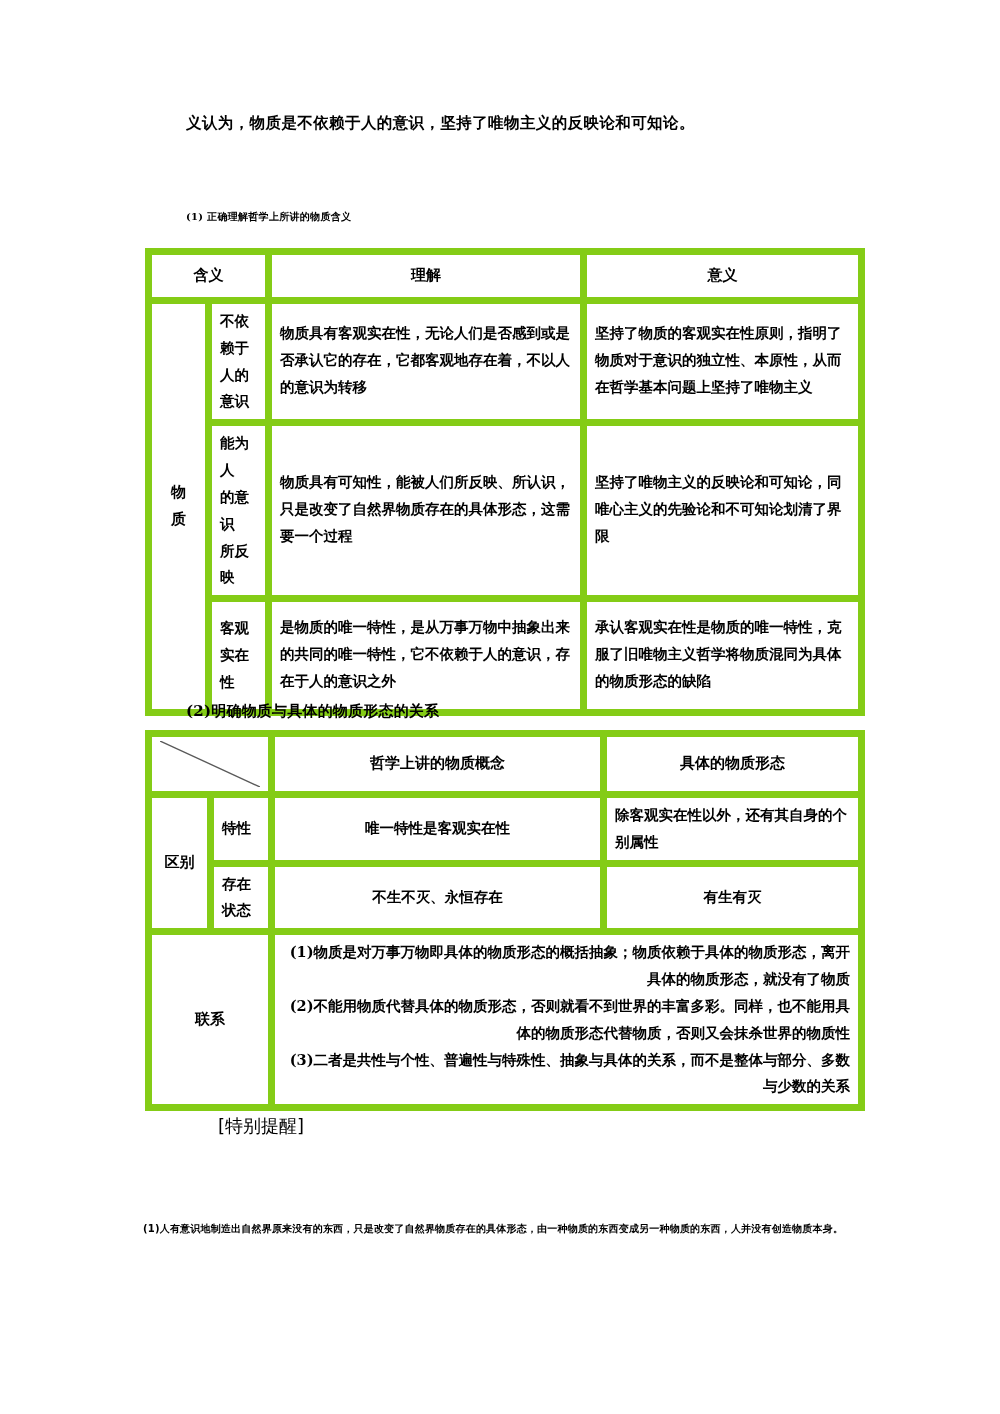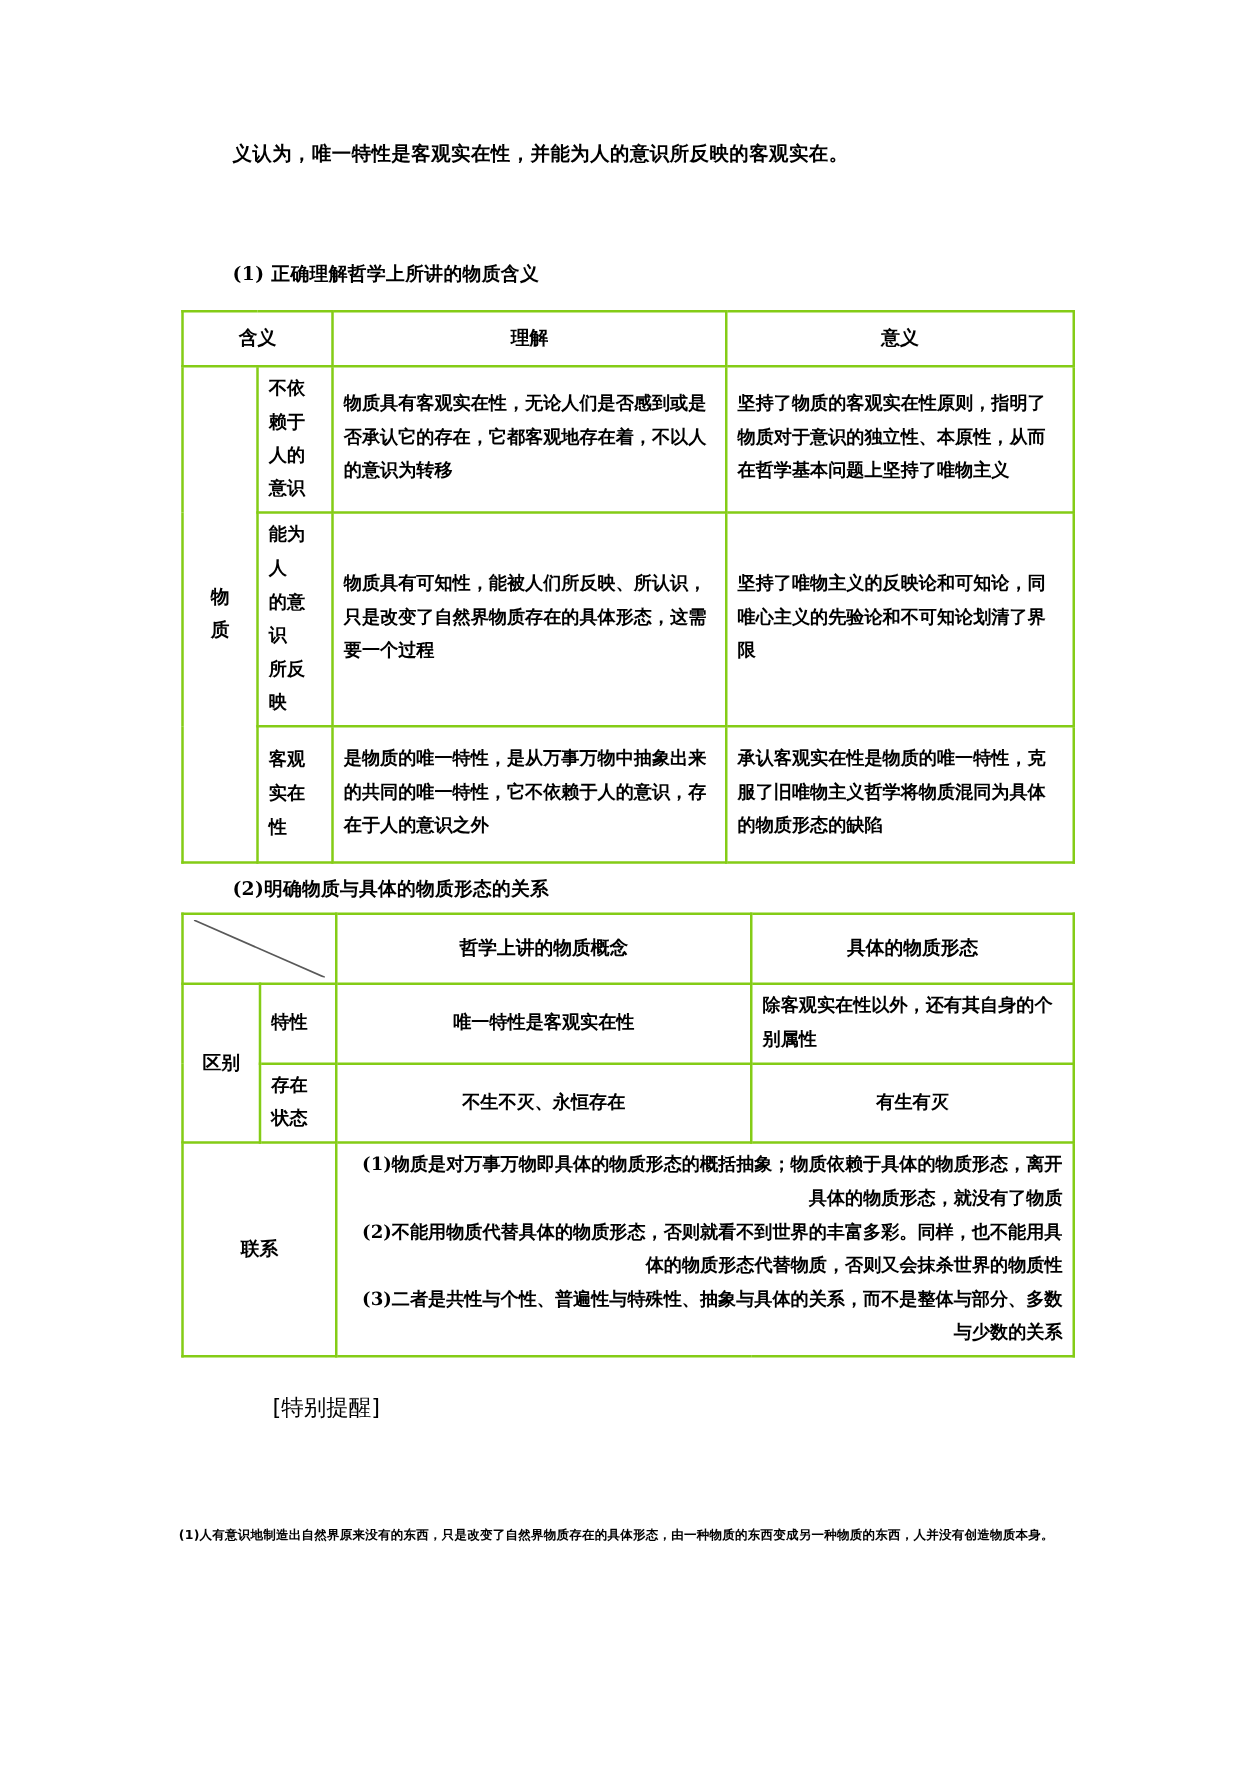--- a/index.html
+++ b/index.html
@@ -30,21 +30,21 @@
     top: 113px;
     font-size: 15.5px;
     font-weight: bold;
     letter-spacing: 0.4px;
     white-space: nowrap;
   }
   .sec-heading-1 {
     position: absolute;
     left: 186px;
     top: 210px;
-    font-size: 15px;
+    font-size: 10px;
     font-weight: bold;
     letter-spacing: 0.3px;
     white-space: nowrap;
   }
   .sec-heading-2 {
     position: absolute;
     left: 186px;
     top: 702px;
     font-size: 15px;
     font-weight: bold;
@@ -55,21 +55,21 @@
   
   table.doc-table {
     position: absolute;
     border-collapse: collapse;
     table-layout: fixed;
     font-size: 14.5px;
     font-weight: bold;
   }
   table.doc-table td,
   table.doc-table th {
-    border: 2px solid #84cc16;
+    border: 7px solid #84cc16;
     padding: 4px 8px;
     vertical-align: middle;
     font-weight: bold;
     line-height: 1.85;
   }
   table#table-meaning {
     left: 145px;
     top: 248px;
     width: 713px;
   }
@@ -158,21 +158,21 @@
     font-family: "DejaVu Sans", "Liberation Sans", sans-serif;
     line-height: 2.7;
     letter-spacing: 0.2px;
   }
 </style>
 </head>
 <body>
 
 <div class="page">
 
-  <div class="lead-line">义认为，唯一特性是客观实在性，并能为人的意识所反映的客观实在。</div>
+  <div class="lead-line">义认为，物质是不依赖于人的意识，坚持了唯物主义的反映论和可知论。</div>
 
   <div class="sec-heading-1">(1) 正确理解哲学上所讲的物质含义</div>
 
   <table class="doc-table" id="table-meaning">
     <colgroup>
       <col style="width:60px">
       <col style="width:60px">
       <col style="width:315px">
       <col style="width:278px">
     </colgroup>

